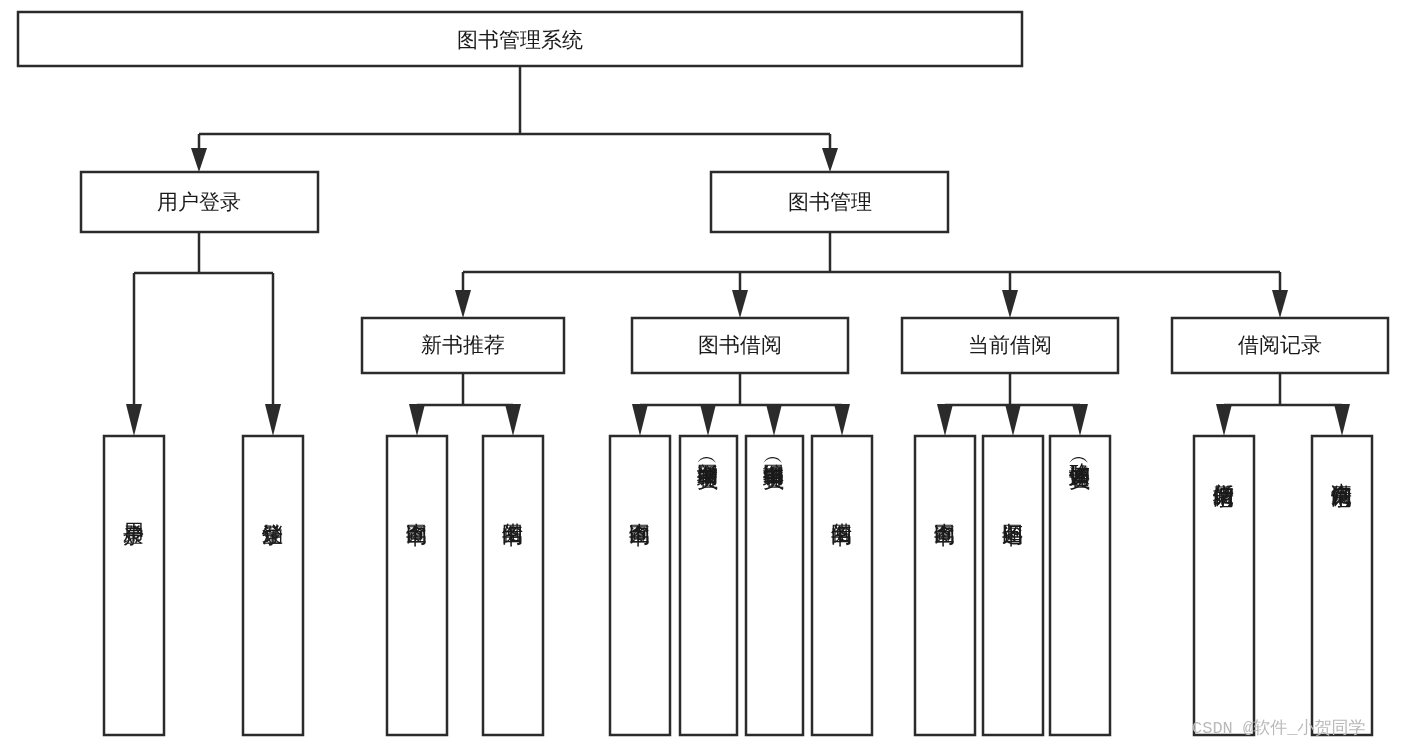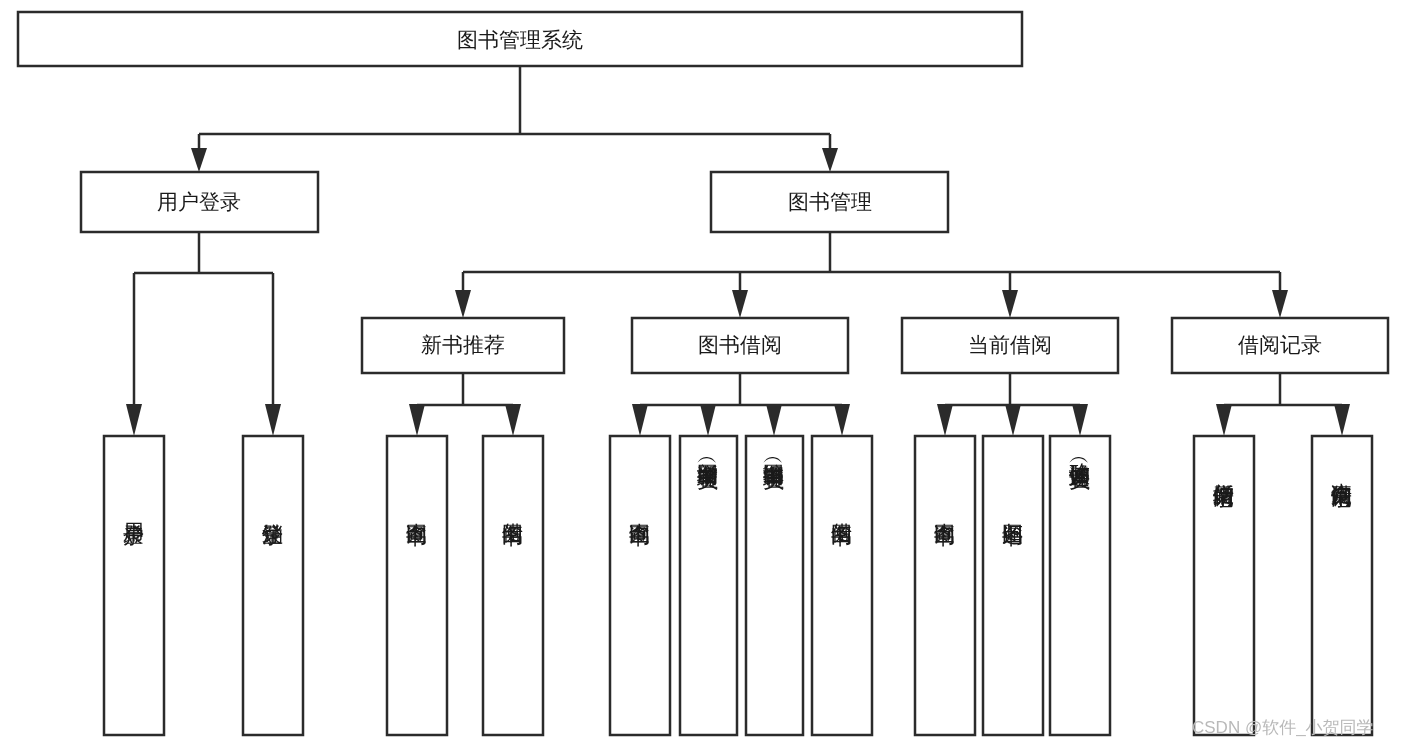--- a/index.html
+++ b/index.html
@@ -194,15 +194,15 @@
   <div class="node-label-v" style="left:640px; top:506px;">查询图书</div>
   <div class="node-label-v" style="left:708px; top:446px;">新增图书（管理员）</div>
   <div class="node-label-v" style="left:774px; top:446px;">编辑图书（管理员）</div>
   <div class="node-label-v" style="left:842px; top:506px;">借阅图书</div>
   <div class="node-label-v" style="left:945px; top:506px;">查询图书</div>
   <div class="node-label-v" style="left:1013px; top:506px;">归还图书</div>
   <div class="node-label-v" style="left:1080px; top:446px;">确认归还（管理员）</div>
   <div class="node-label-v" style="left:1224px; top:466px;">新增借阅记录</div>
   <div class="node-label-v" style="left:1342px; top:466px;">查询借阅记录</div>
 
-  <div class="watermark" style="left:1192px; top:716px;">CSDN @软件_小贺同学</div>
+  <div class="watermark" style="left:1192px; top:716px;font-family:Liberation Mono, monospace;">CSDN @软件_小贺同学</div>
 
 </div>
 
 </body></html>

